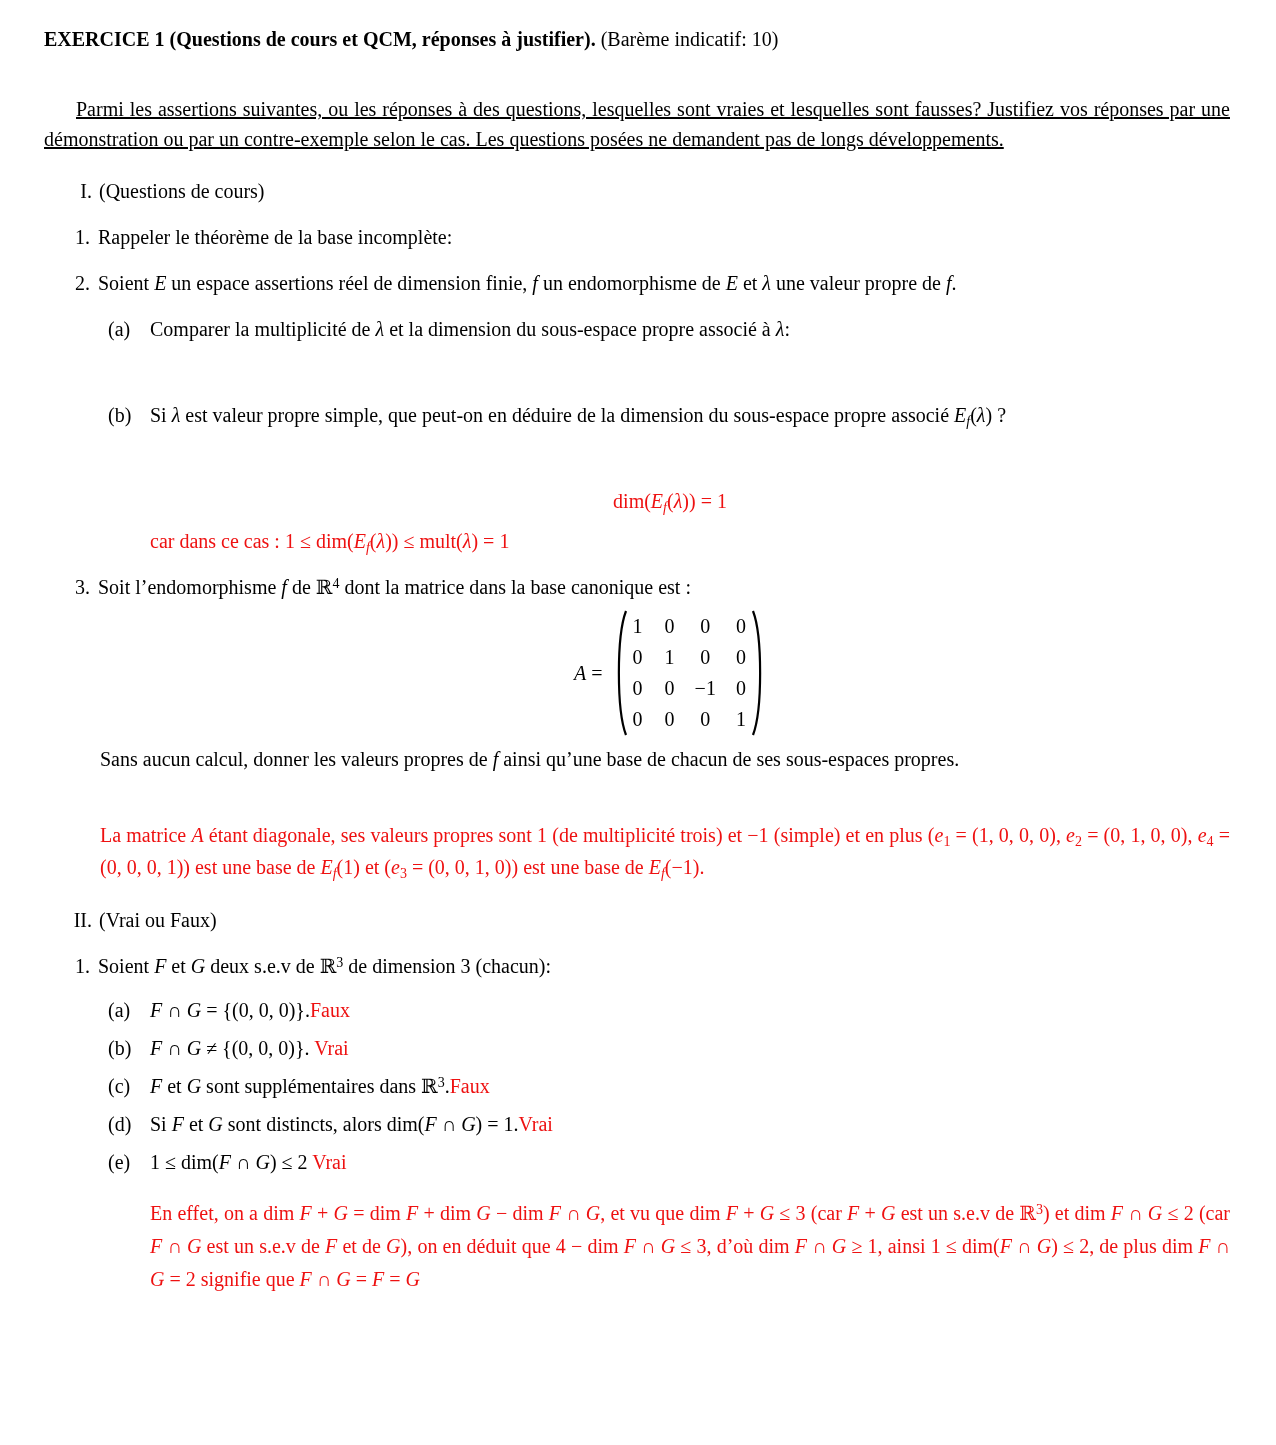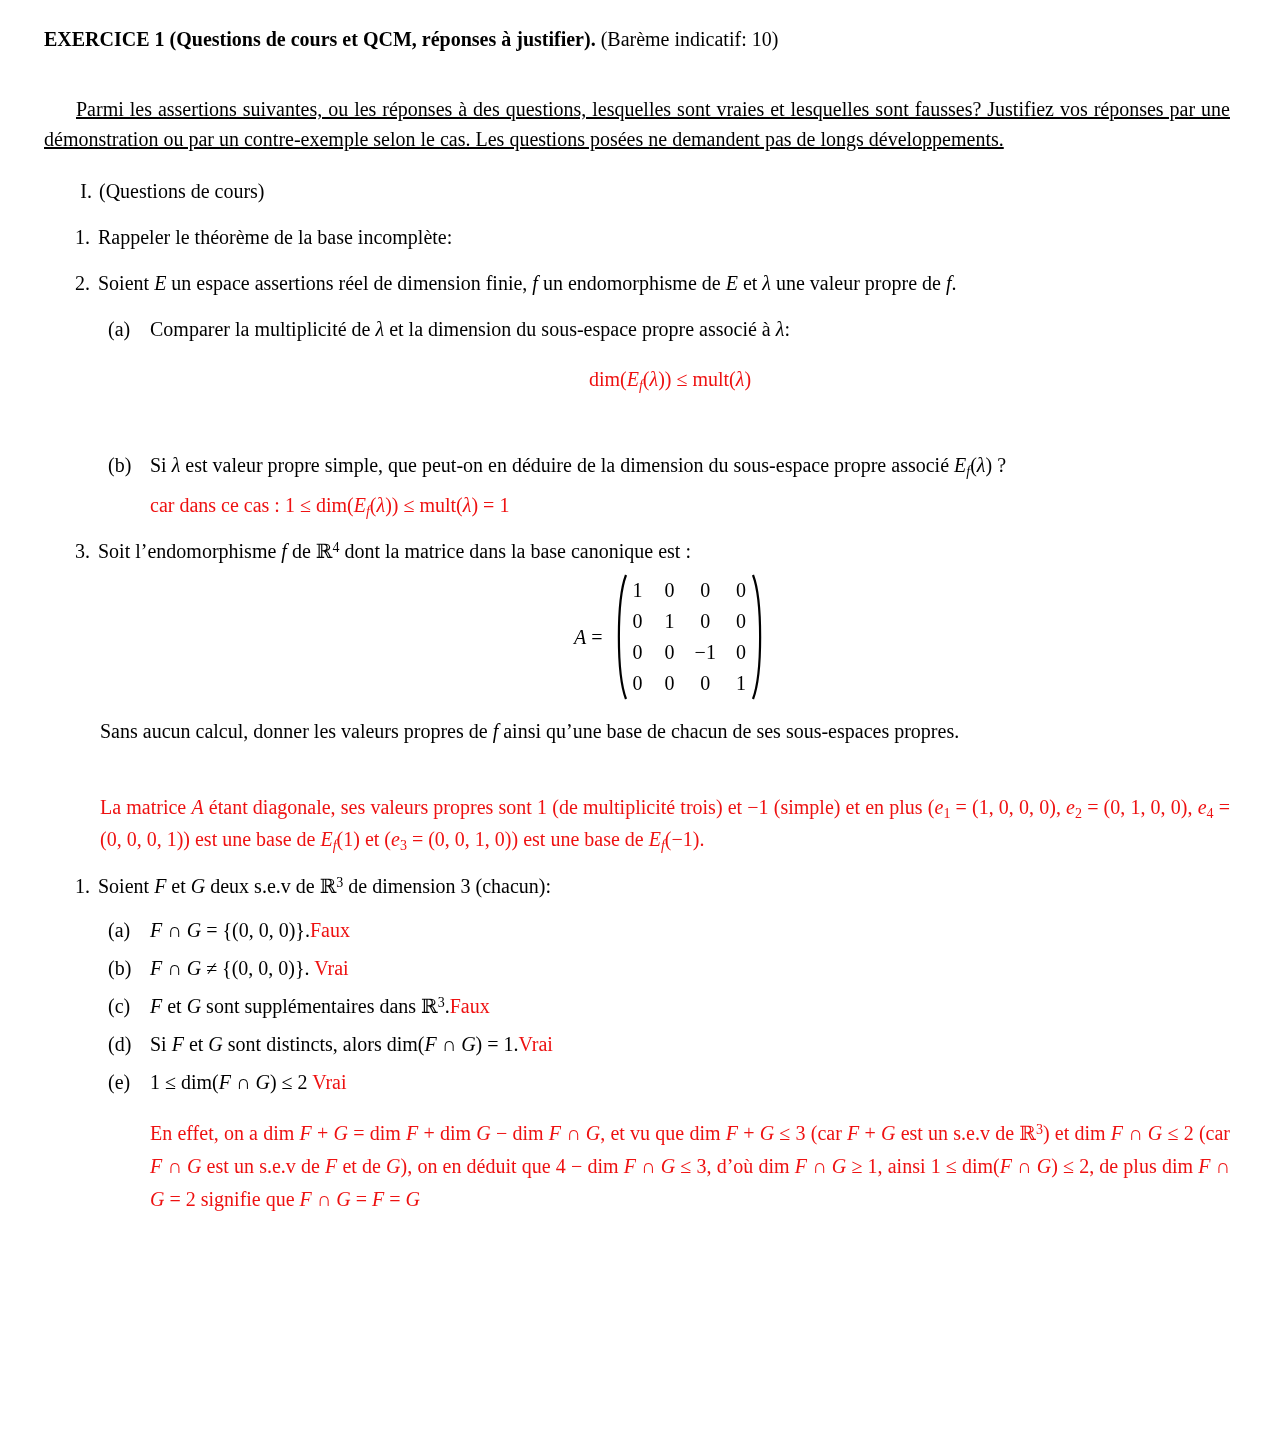--- a/index.html
+++ b/index.html
@@ -44,21 +44,21 @@
   .item-3 { margin-top:16px; }
 
   .matrix-wrap { margin-top:6px; margin-left:66px; height:130px;
                  display:flex; justify-content:center; align-items:center; }
   .matrix-label { margin-right:10px; }
   .mgrid { display:grid; grid-template-columns:repeat(4,auto); column-gap:18px;
            text-align:center; margin:0 3px; }
   .mcell { line-height:31px; min-width:14px; }
   .paren { flex:none; }
 
-  .sans-line { margin-top:14px; }
+  .sans-line { margin-top:6px; }
   .answer3 { margin-top:45px; line-height:32px; }
   .vf-list { margin-top:14px; }
   .vf-list .sub-item { margin-top:0; margin-bottom:8px; line-height:30px; }
   .conclusion { margin-top:20px; line-height:33px; }
 
   .i { font-style:italic; }
   .sub { font-size:70%; vertical-align:-0.25em; line-height:0; }
   .sup { font-size:70%; vertical-align:0.45em; line-height:0; }
   .i.sub { font-style:italic; }
 </style>
@@ -86,26 +86,26 @@
 
   <div class="item">
     <span class="num">2.</span>
     <span class="txt"><span>Soient </span><span class="i">E</span><span> un espace assertions réel de dimension finie, </span><span class="i">f</span><span> un endomorphisme de </span><span class="i">E</span><span> et </span><span class="i">λ</span><span> une valeur propre de </span><span class="i">f</span><span>.</span></span>
   </div>
 
   <div class="sub-item">
     <span class="num">(a)</span>
     <span class="txt"><span>Comparer la multiplicité de </span><span class="i">λ</span><span> et la dimension du sous-espace propre associé à </span><span class="i">λ</span><span>:</span></span>
   </div>
-  <div class="formula formula-a red-text"><span>dim(</span><span class="i">E</span><span class="i sub">f</span><span>(</span><span class="i">λ</span><span>)) ≤ mult(</span><span class="i">λ</span><span>)</span></div>
 
   <div class="sub-item sub-item-b">
     <span class="num">(b)</span>
     <span class="txt"><span>Si </span><span class="i">λ</span><span> est valeur propre simple, que peut-on en déduire de la dimension du sous-espace propre associé </span><span class="i">E</span><span class="i sub">f</span><span>(</span><span class="i">λ</span><span>) ?</span></span>
   </div>
+  <div class="formula formula-b red-text"><span>dim(</span><span class="i">E</span><span class="i sub">f</span><span>(</span><span class="i">λ</span><span>)) = 1</span></div>
   <div class="car-line red-text"><span>car dans ce cas : 1 ≤ dim(</span><span class="i">E</span><span class="i sub">f</span><span>(</span><span class="i">λ</span><span>)) ≤ mult(</span><span class="i">λ</span><span>) = 1</span></div>
 
   <div class="item item-3">
     <span class="num">3.</span>
     <span class="txt"><span>Soit l’endomorphisme </span><span class="i">f</span><span> de ℝ</span><span class="sup">4</span><span> dont la matrice dans la base canonique est :</span></span>
   </div>
 
   <div class="matrix-wrap">
     <span class="matrix-label"><span class="i">A</span><span> = </span></span>
     <svg class="paren" width="15" height="130" viewBox="0 0 15 130">
@@ -131,20 +131,24 @@
       </div>
     <svg class="paren" width="15" height="130" viewBox="0 0 15 130">
       <path d="M2,3 C11.5,28 11.5,102 2,127" stroke="#000" stroke-width="2.2" fill="none"></path>
     </svg>
   </div>
 
   <div class="ind1 sans-line"><span>Sans aucun calcul, donner les valeurs propres de </span><span class="i">f</span><span> ainsi qu’une base de chacun de ses sous-espaces propres.</span></div>
 
   <div class="ind1 red-text answer3 justify"><span>La matrice </span><span class="i">A</span><span> étant diagonale, ses valeurs propres sont 1 (de multiplicité trois) et −1 (simple) et en plus (</span><span class="i">e</span><span class="sub">1</span><span> = (1, 0, 0, 0), </span><span class="i">e</span><span class="sub">2</span><span> = (0, 1, 0, 0), </span><span class="i">e</span><span class="sub">4</span><span> = (0, 0, 0, 1)) est une base de </span><span class="i">E</span><span class="i sub">f</span><span>(1) et (</span><span class="i">e</span><span class="sub">3</span><span> = (0, 0, 1, 0)) est une base de </span><span class="i">E</span><span class="i sub">f</span><span>(−1).</span></div>
 
+  <div class="sec">
+    <span class="secnum">II.</span>
+    <span>(Vrai ou Faux)</span>
+  </div>
 
   <div class="item">
     <span class="num">1.</span>
     <span class="txt"><span>Soient </span><span class="i">F</span><span> et </span><span class="i">G</span><span> deux s.e.v de ℝ</span><span class="sup">3</span><span> de dimension 3 (chacun):</span></span>
   </div>
 
   <div class="vf-list">
     <div class="sub-item">
       <span class="num">(a)</span>
       <span class="txt"><span class="i">F</span><span> ∩ </span><span class="i">G</span><span> = {(0, 0, 0)}.</span><span class="red">Faux</span></span>

